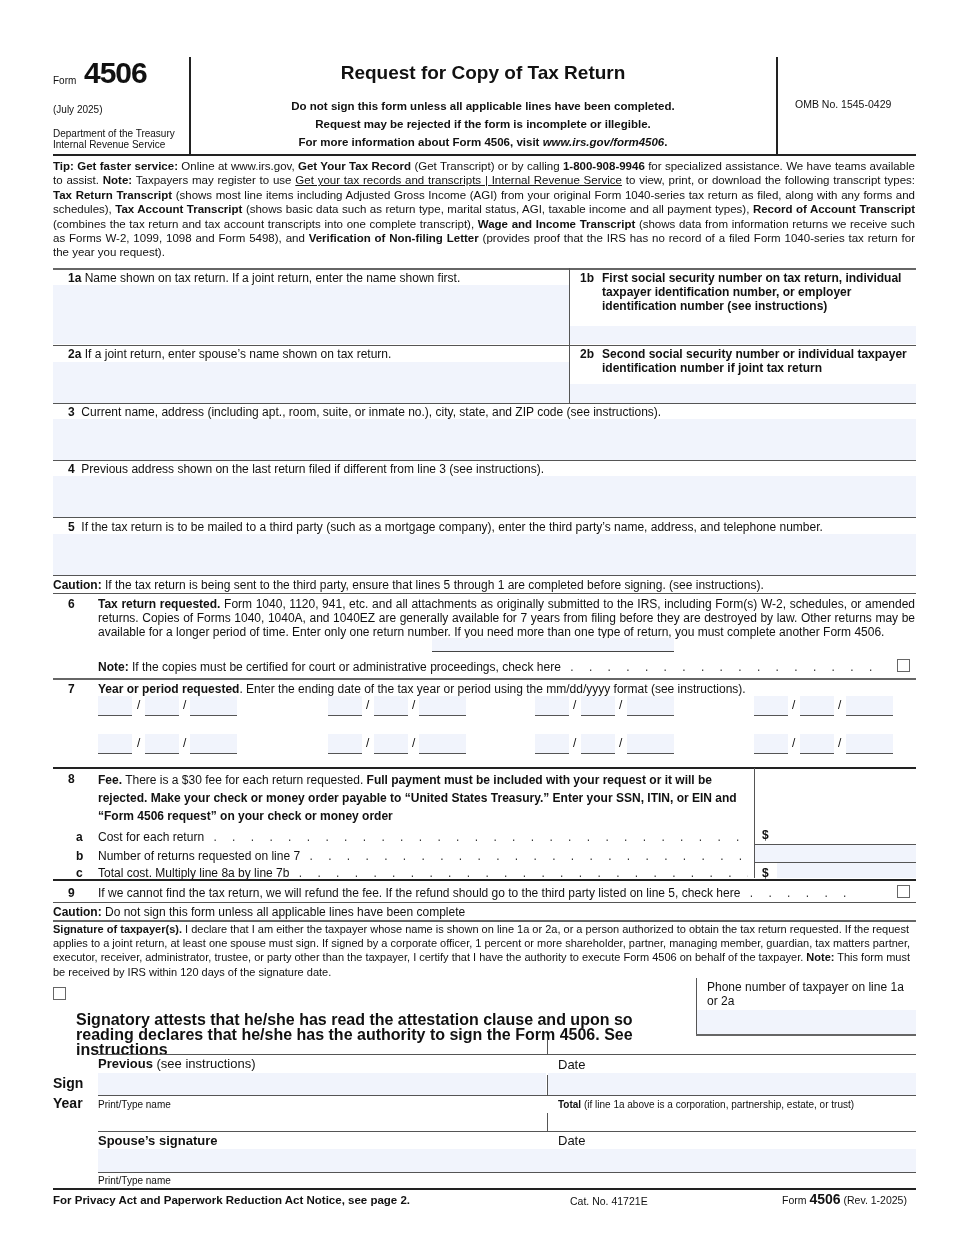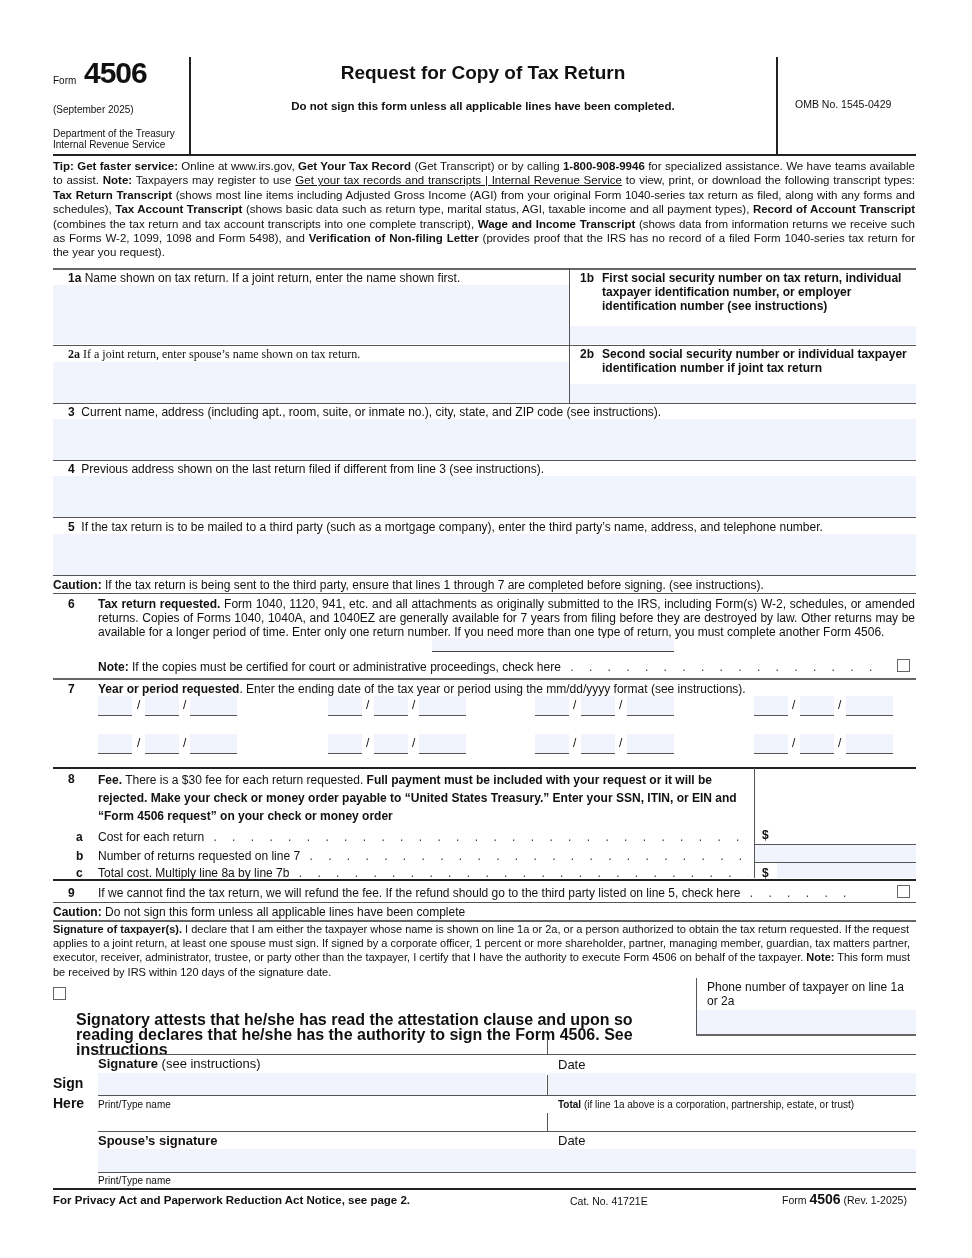--- a/index.html
+++ b/index.html
@@ -18,68 +18,70 @@
   .datebox { position:absolute; height: 20px; background:#f1f4fc; border-bottom:1px solid #555; }
   .slash { position:absolute; font-size:12px; }
   .para { text-align: justify; }
 </style>
 </head>
 <body>
 
 <div>
   <div class="abs" style="left:53px;top:75px;font-size:10px;">Form</div>
   <div class="abs b" style="left:84px;top:56px;font-size:30px;letter-spacing:-1px;">4506</div>
-  <div class="abs" style="left:53px;top:104px;font-size:10px;">(September 2025)</div>
+  <div class="abs" style="left:53px;top:104px;font-size:10px;">(July 2025)</div>
   <div class="abs" style="left:53px;top:128px;font-size:10px;line-height:11px;">
     <div>Department of the Treasury</div>
     <div>Internal Revenue Service</div>
   </div>
   <div class="vline thick" style="left:189px;top:57px;height:97px;"></div>
   <div class="abs b" style="left:190px;top:62px;width:586px;text-align:center;font-size:19px;">Request for Copy of Tax Return</div>
   <div class="abs b" style="left:190px;top:97px;width:586px;text-align:center;font-size:11.5px;line-height:18px;">
     <div>Do not sign this form unless all applicable lines have been completed.</div>
+    <div>Request may be rejected if the form is incomplete or illegible.</div>
+    <div><span>For more information about Form 4506, visit </span><i>www.irs.gov/form4506</i><span>.</span></div>
   </div>
   <div class="vline thick" style="left:776px;top:57px;height:97px;"></div>
   <div class="abs" style="left:795px;top:98px;font-size:10.5px;">OMB No. 1545-0429</div>
   <div class="hline thick" style="left:53px;top:154px;width:863px;"></div>
 </div>
 
 <div class="abs para" style="left:53px;top:159px;width:862px;font-size:11.5px;line-height:14.4px;">
   <b>Tip: Get faster service:</b><span> Online at www.irs.gov, </span><b>Get Your Tax Record</b><span> (Get Transcript) or by calling </span><b>1-800-908-9946</b><span> for specialized assistance. We have teams available to assist. </span><b>Note:</b><span> Taxpayers may register to use </span><u>Get your tax records and transcripts | Internal Revenue Service</u><span> to view, print, or download the following transcript types: </span><b>Tax Return Transcript</b><span> (shows most line items including Adjusted Gross Income (AGI) from your original Form 1040-series tax return as filed, along with any forms and schedules), </span><b>Tax Account Transcript</b><span> (shows basic data such as return type, marital status, AGI, taxable income and all payment types), </span><b>Record of Account Transcript</b><span> (combines the tax return and tax account transcripts into one complete transcript), </span><b>Wage and Income Transcript</b><span> (shows data from information returns we receive such as Forms W-2, 1099, 1098 and Form 5498), and </span><b>Verification of Non-filing Letter</b><span> (provides proof that the IRS has no record of a filed Form 1040-series tax return for the year you request).</span>
 </div>
 
 <div class="hline" style="left:53px;top:268px;width:863px;border-top:2px solid #666;"></div>
 <div class="abs label" style="left:68px;top:271px;width:490px;"><b>1a</b> <span>Name shown on tax return. If a joint return, enter the name shown first.</span></div>
 <div class="abs field" style="left:53px;top:285px;width:516px;height:59px;"></div>
 <div class="vline" style="left:569px;top:268px;height:136px;"></div>
 <div class="abs label b" style="left:580px;top:271px;width:20px;">1b</div>
 <div class="abs label b" style="left:602px;top:271px;width:310px;">First social security number on tax return, individual taxpayer identification number, or employer identification number (see instructions)</div>
 <div class="abs field" style="left:570px;top:326px;width:346px;height:18px;"></div>
 <div class="hline" style="left:53px;top:345px;width:863px;"></div>
 
-<div class="abs label" style="left:68px;top:347px;width:490px;font-family:Liberation Serif, serif;"><b>2a</b> <span>If a joint return, enter spouse’s name shown on tax return.</span></div>
+<div class="abs label" style="left:68px;top:347px;width:490px;"><b>2a</b> <span>If a joint return, enter spouse’s name shown on tax return.</span></div>
 <div class="abs field" style="left:53px;top:362px;width:516px;height:41px;"></div>
 <div class="abs label b" style="left:580px;top:347px;width:20px;">2b</div>
 <div class="abs label b" style="left:602px;top:347px;width:310px;">Second social security number or individual taxpayer identification number if joint tax return</div>
 <div class="abs field" style="left:570px;top:384px;width:346px;height:19px;"></div>
 <div class="hline" style="left:53px;top:403px;width:863px;"></div>
 
 <div class="abs label" style="left:68px;top:405px;width:850px;"><b>3</b>&nbsp; <span>Current name, address (including apt., room, suite, or inmate no.), city, state, and ZIP code (see instructions).</span></div>
 <div class="abs field" style="left:53px;top:419px;width:863px;height:41px;"></div>
 <div class="hline" style="left:53px;top:460px;width:863px;"></div>
 
 <div class="abs label" style="left:68px;top:462px;width:850px;"><b>4</b>&nbsp; <span>Previous address shown on the last return filed if different from line 3 (see instructions).</span></div>
 <div class="abs field" style="left:53px;top:476px;width:863px;height:41px;"></div>
 <div class="hline" style="left:53px;top:517px;width:863px;"></div>
 
 <div class="abs label" style="left:68px;top:520px;width:850px;"><b>5</b>&nbsp; <span>If the tax return is to be mailed to a third party (such as a mortgage company), enter the third party’s name, address, and telephone number.</span></div>
 <div class="abs field" style="left:53px;top:534px;width:863px;height:41px;"></div>
 <div class="hline" style="left:53px;top:575px;width:863px;"></div>
 
-<div class="abs label" style="left:53px;top:578px;width:863px;"><b>Caution:</b><span> If the tax return is being sent to the third party, ensure that lines 1 through 7 are completed before signing. (see instructions).</span></div>
+<div class="abs label" style="left:53px;top:578px;width:863px;"><b>Caution:</b><span> If the tax return is being sent to the third party, ensure that lines 5 through 1 are completed before signing. (see instructions).</span></div>
 <div class="hline" style="left:53px;top:593px;width:863px;"></div>
 
 <div class="abs label b" style="left:68px;top:597px;">6</div>
 <div class="abs label para" style="left:98px;top:597px;width:817px;"><b>Tax return requested.</b><span> Form 1040, 1120, 941, etc. and all attachments as originally submitted to the IRS, including Form(s) W-2, schedules, or amended returns. Copies of Forms 1040, 1040A, and 1040EZ are generally available for 7 years from filing before they are destroyed by law. Other returns may be available for a longer period of time. Enter only one return number. If you need more than one type of return, you must complete another Form 4506.</span></div>
 <div class="abs field" style="left:432px;top:638px;width:242px;height:14px;border-bottom:1px solid #444;"></div>
 <div class="abs label" style="left:98px;top:660px;width:790px;white-space:nowrap;overflow:hidden;"><b>Note:</b><span> If the copies must be certified for court or administrative proceedings, check here</span><span class="dots"> . . . . . . . . . . . . . . . . . . . . . . .</span></div>
 <div class="cb" style="left:897px;top:659px;"></div>
 <div class="hline" style="left:53px;top:678px;width:863px;border-top:2px solid #666;"></div>
 
 <div class="abs label b" style="left:68px;top:682px;">7</div>
@@ -172,25 +174,25 @@
 <div class="abs b" style="left:76px;top:1012px;width:590px;font-size:16px;line-height:15px;">Signatory attests that he/she has read the attestation clause and upon so reading declares that he/she has the authority to sign the Form 4506. See instructions</div>
 
 <div class="vline" style="left:696px;top:978px;height:57px;"></div>
 <div class="abs" style="left:707px;top:980px;width:205px;font-size:12px;line-height:14px;">Phone number of taxpayer on line 1a or 2a</div>
 <div class="abs field" style="left:697px;top:1010px;width:219px;height:24px;"></div>
 <div class="hline" style="left:696px;top:1034px;width:220px;border-top:2px solid #666;"></div>
 
 <div class="vline" style="left:547px;top:1036px;height:18px;"></div>
 <div class="abs b" style="left:53px;top:1073px;font-size:14px;line-height:20px;">
   <div>Sign</div>
-  <div>Here</div>
+  <div>Year</div>
 </div>
 
 <div class="hline" style="left:98px;top:1054px;width:818px;"></div>
-<div class="abs" style="left:98px;top:1056px;font-size:13px;"><b>Signature</b><span> (see instructions)</span></div>
+<div class="abs" style="left:98px;top:1056px;font-size:13px;"><b>Previous</b><span> (see instructions)</span></div>
 <div class="abs" style="left:558px;top:1057px;font-size:13px;">Date</div>
 <div class="abs field" style="left:98px;top:1073px;width:448px;height:22px;"></div>
 <div class="vline" style="left:547px;top:1075px;height:20px;"></div>
 <div class="abs field" style="left:548px;top:1073px;width:368px;height:22px;"></div>
 <div class="hline" style="left:98px;top:1095px;width:818px;"></div>
 
 <div class="abs" style="left:98px;top:1099px;font-size:10px;">Print/Type name</div>
 <div class="abs" style="left:558px;top:1099px;font-size:10px;"><b>Total</b><span> (if line 1a above is a corporation, partnership, estate, or trust)</span></div>
 <div class="abs" style="left:98px;top:1111px;width:448px;height:20px;"></div>
 <div class="vline" style="left:547px;top:1113px;height:18px;"></div>

